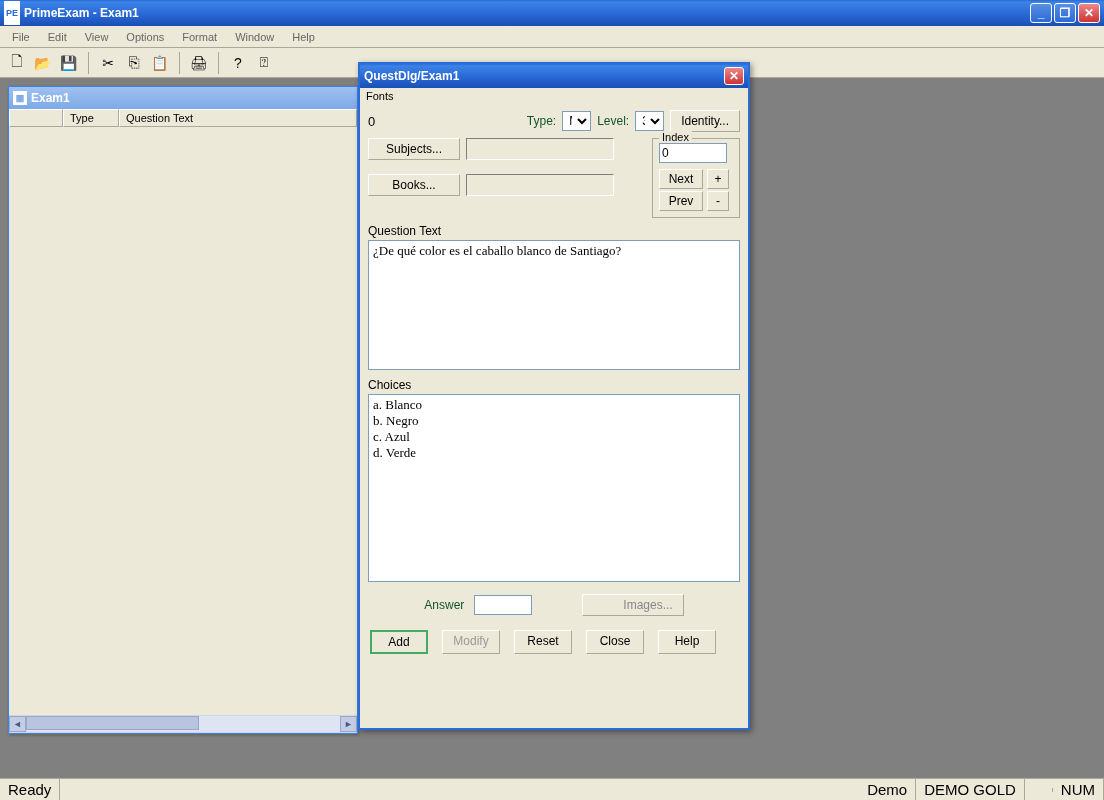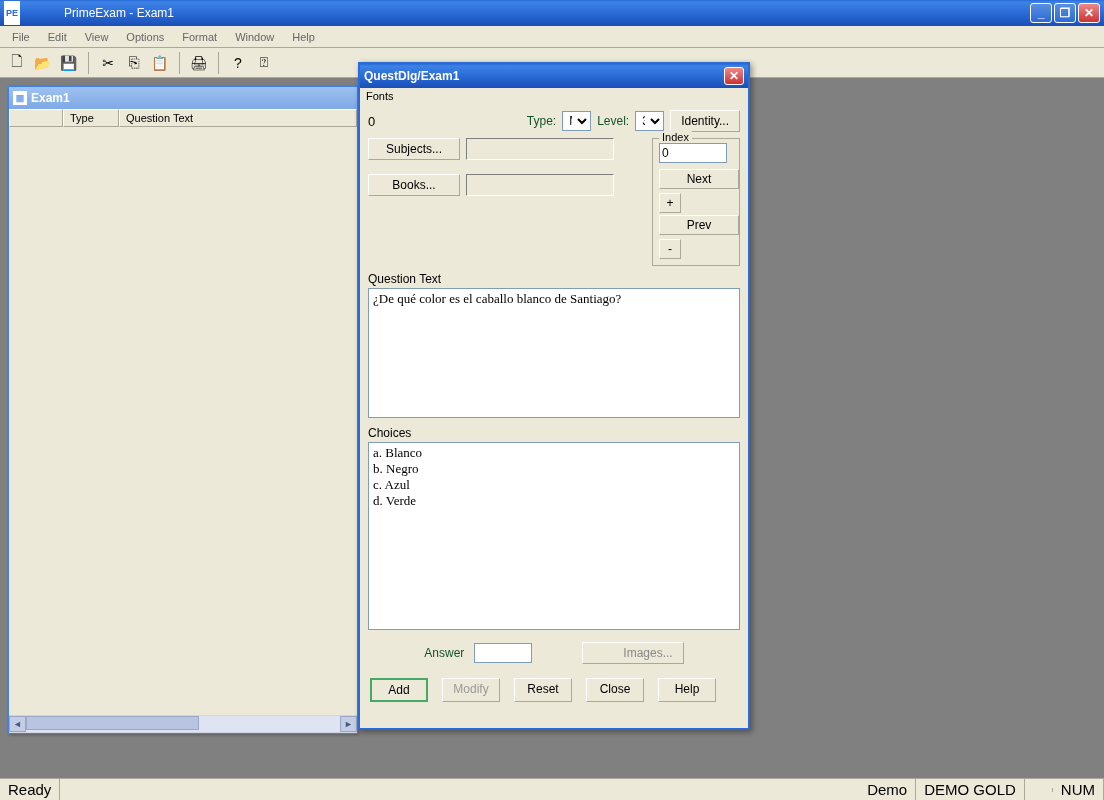--- a/index.html
+++ b/index.html
@@ -17,21 +17,21 @@
   background: linear-gradient(to bottom, #2a6bd8 0%, #3d83e6 8%, #2a6bd8 50%, #1a4fb5 100%);
   display: flex; align-items: center;
   padding: 0 4px;
   color: #fff;
 }
 .titlebar .app-icon {
   width: 16px; height: 24px; margin-right: 4px;
   background: #fff; display: flex; align-items:center; justify-content:center;
   font-size:9px; color:#2a6bd8; font-weight:bold;
 }
-.titlebar .title { font-weight: normal; font-size: 12px; flex:1;margin-left:40px; }
+.titlebar .title { font-weight: bold; font-size: 12px; flex:1; }
 .win-btns { display:flex; gap:2px; }
 .win-btn {
   width: 22px; height: 20px;
   border: 1px solid #fff; border-radius: 3px;
   display:flex; align-items:center; justify-content:center;
   font-weight:bold; color:#fff; font-size:12px;
 }
 .win-min { background: linear-gradient(#5a8ee0,#2a6bd8); }
 .win-max { background: linear-gradient(#5a8ee0,#2a6bd8); }
 .win-close { background: linear-gradient(#e88,#c33); }
@@ -180,21 +180,21 @@
   border:1px solid #aca899;
   padding: 4px 0 6px 6px;
   position:relative;
 }
 .fieldset .legend {
   position:absolute; top:-8px; left:6px;
   background:#ece9d8; padding:0 3px; font-size:11px;
 }
 .index-box { width: 88px; }
 .index-box input { width: 68px; margin-bottom:4px; }
-.index-row { display:flex; gap:4px; margin-top:2px;flex-direction:column; }
+.index-row { display:flex; gap:4px; margin-top:2px; }
 .index-row .btn { min-width:44px; padding:2px 4px; }
 .index-row .sq { min-width:22px; width:22px; padding:2px 0; }
 
 textarea.area {
   width: 100%;
   background:#fff;
   border:1px solid #7f9db9;
   font-family: "Times New Roman", serif;
   font-size: 13px;
   padding: 2px 4px;

